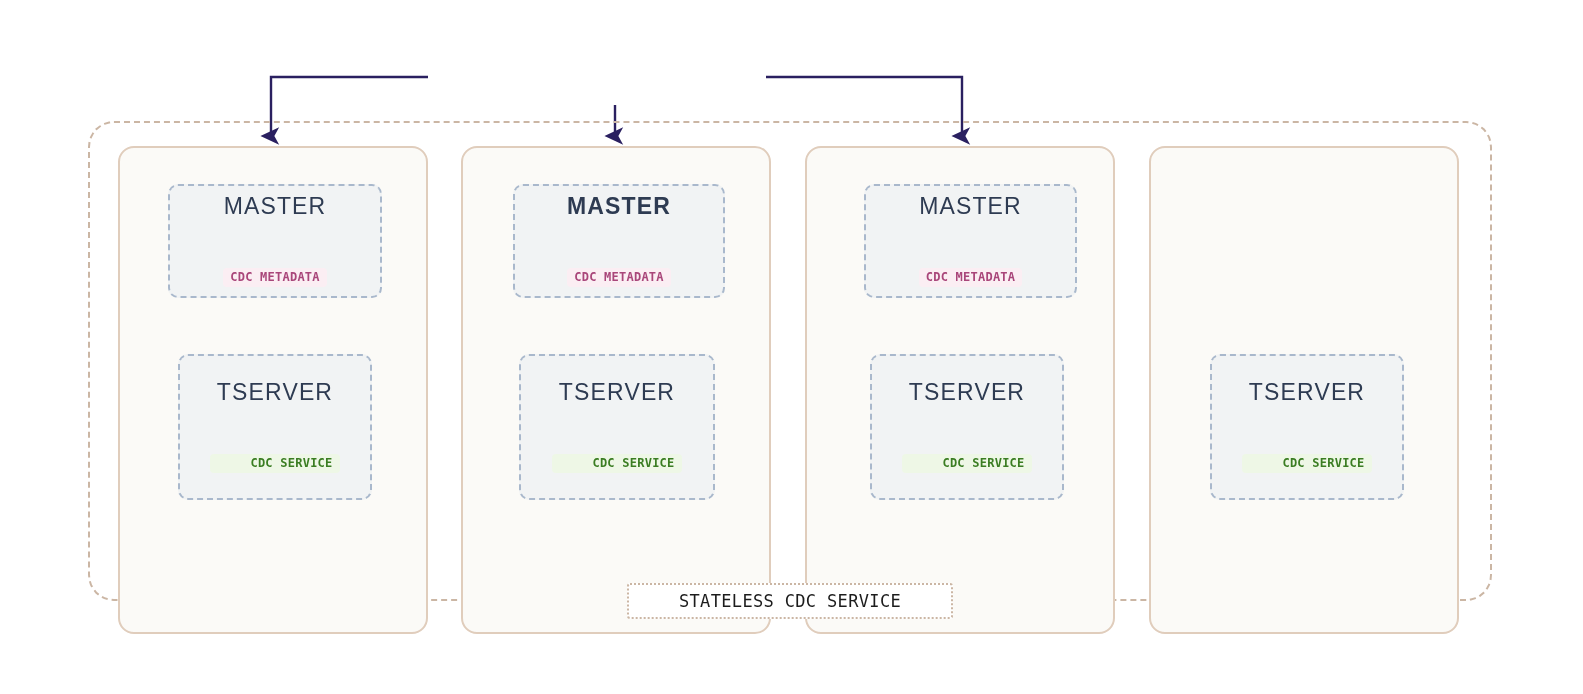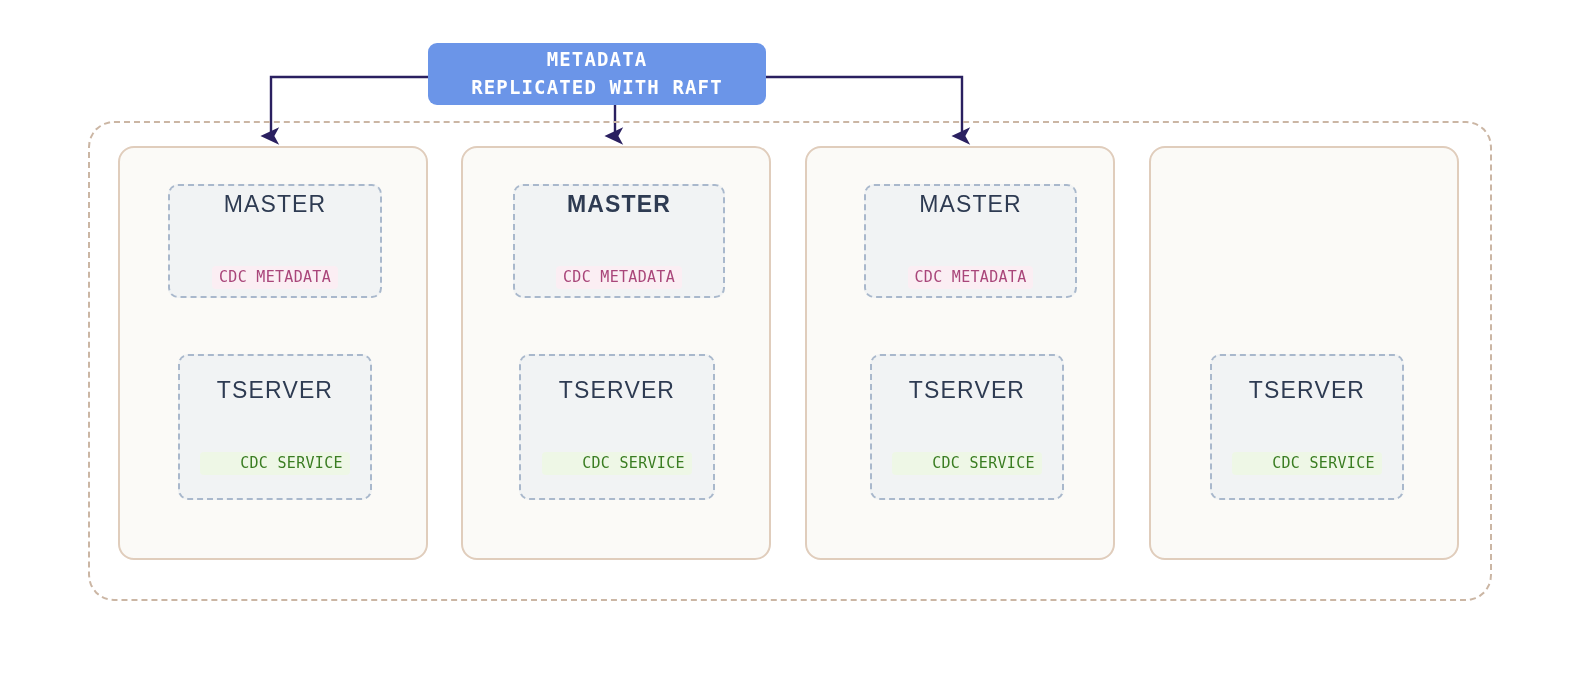--- a/index.html
+++ b/index.html
@@ -81,21 +81,21 @@
     color: #1c1c1c;
     letter-spacing: 0.02em;
     z-index: 4;
     white-space: nowrap;
   }
 
   
   .node-card {
     position: absolute;
     top: 146px;
-    height: 414px;
+    height: 488px;
     background: #fbfaf7;
     border: 2px solid #e0cdbc;
     border-radius: 16px;
     box-sizing: border-box;
   }
   #node-card-1 { left: 118px;  width: 310px; }
   #node-card-2 { left: 461px;  width: 310px; }
   #node-card-3 { left: 805px;  width: 310px; }
   #node-card-4 { left: 1149px; width: 310px; }
 
@@ -116,22 +116,22 @@
     font-size: 23px;
     color: #2e3b52;
     letter-spacing: 0.05em;
     line-height: 1;
     margin-bottom: 14px;
     white-space: nowrap;
   }
   .proc-title.is-leader { font-weight: bold; }
   .proc-tag {
     font-family: "DejaVu Sans Mono", monospace;
-    font-size: 15px;
-    font-weight: normal;
+    font-size: 12px;
+    font-weight: bold;
     letter-spacing: 0.02em;
     padding: 3px 7px;
     border-radius: 4px;
     line-height: 1.1;
     white-space: nowrap;
     margin-top: 36px;
   }
   .tag-metadata {
     color: #a9467a;
     background: #fbeef3;
@@ -167,24 +167,20 @@
       </marker>
     </defs>
 
     <path d="M428,77 L271,77 L271,136" fill="none" stroke="#2a2060" stroke-width="2.4" marker-end="url(#arrowhead)"></path>
 
     <path d="M615,105 L615,136" fill="none" stroke="#2a2060" stroke-width="2.4" marker-end="url(#arrowhead)"></path>
 
     <path d="M766,77 L962,77 L962,136" fill="none" stroke="#2a2060" stroke-width="2.4" marker-end="url(#arrowhead)"></path>
   </svg>
 
-  <div id="metadata-box">
-    <span class="mline">METADATA</span>
-    <span class="mline">REPLICATED WITH RAFT</span>
-  </div>
 
   <div id="stateless-container"></div>
 
   <div class="node-card" id="node-card-1">
     <div class="proc-box master-box" id="master-box-1">
       <div class="proc-title">MASTER</div>
       <div class="proc-tag tag-metadata">CDC METADATA</div>
     </div>
     <div class="proc-box tserver-box" id="tserver-box-1">
       <div class="proc-title">TSERVER</div>
@@ -214,14 +210,15 @@
     </div>
   </div>
 
   <div class="node-card" id="node-card-4">
     <div class="proc-box tserver-box" id="tserver-box-4">
       <div class="proc-title">TSERVER</div>
       <div class="proc-tag tag-service">CDC SERVICE</div>
     </div>
   </div>
 
+  <div id="stateless-label">STATELESS CDC SERVICE</div>
 
 </div>
 
 </body></html>

